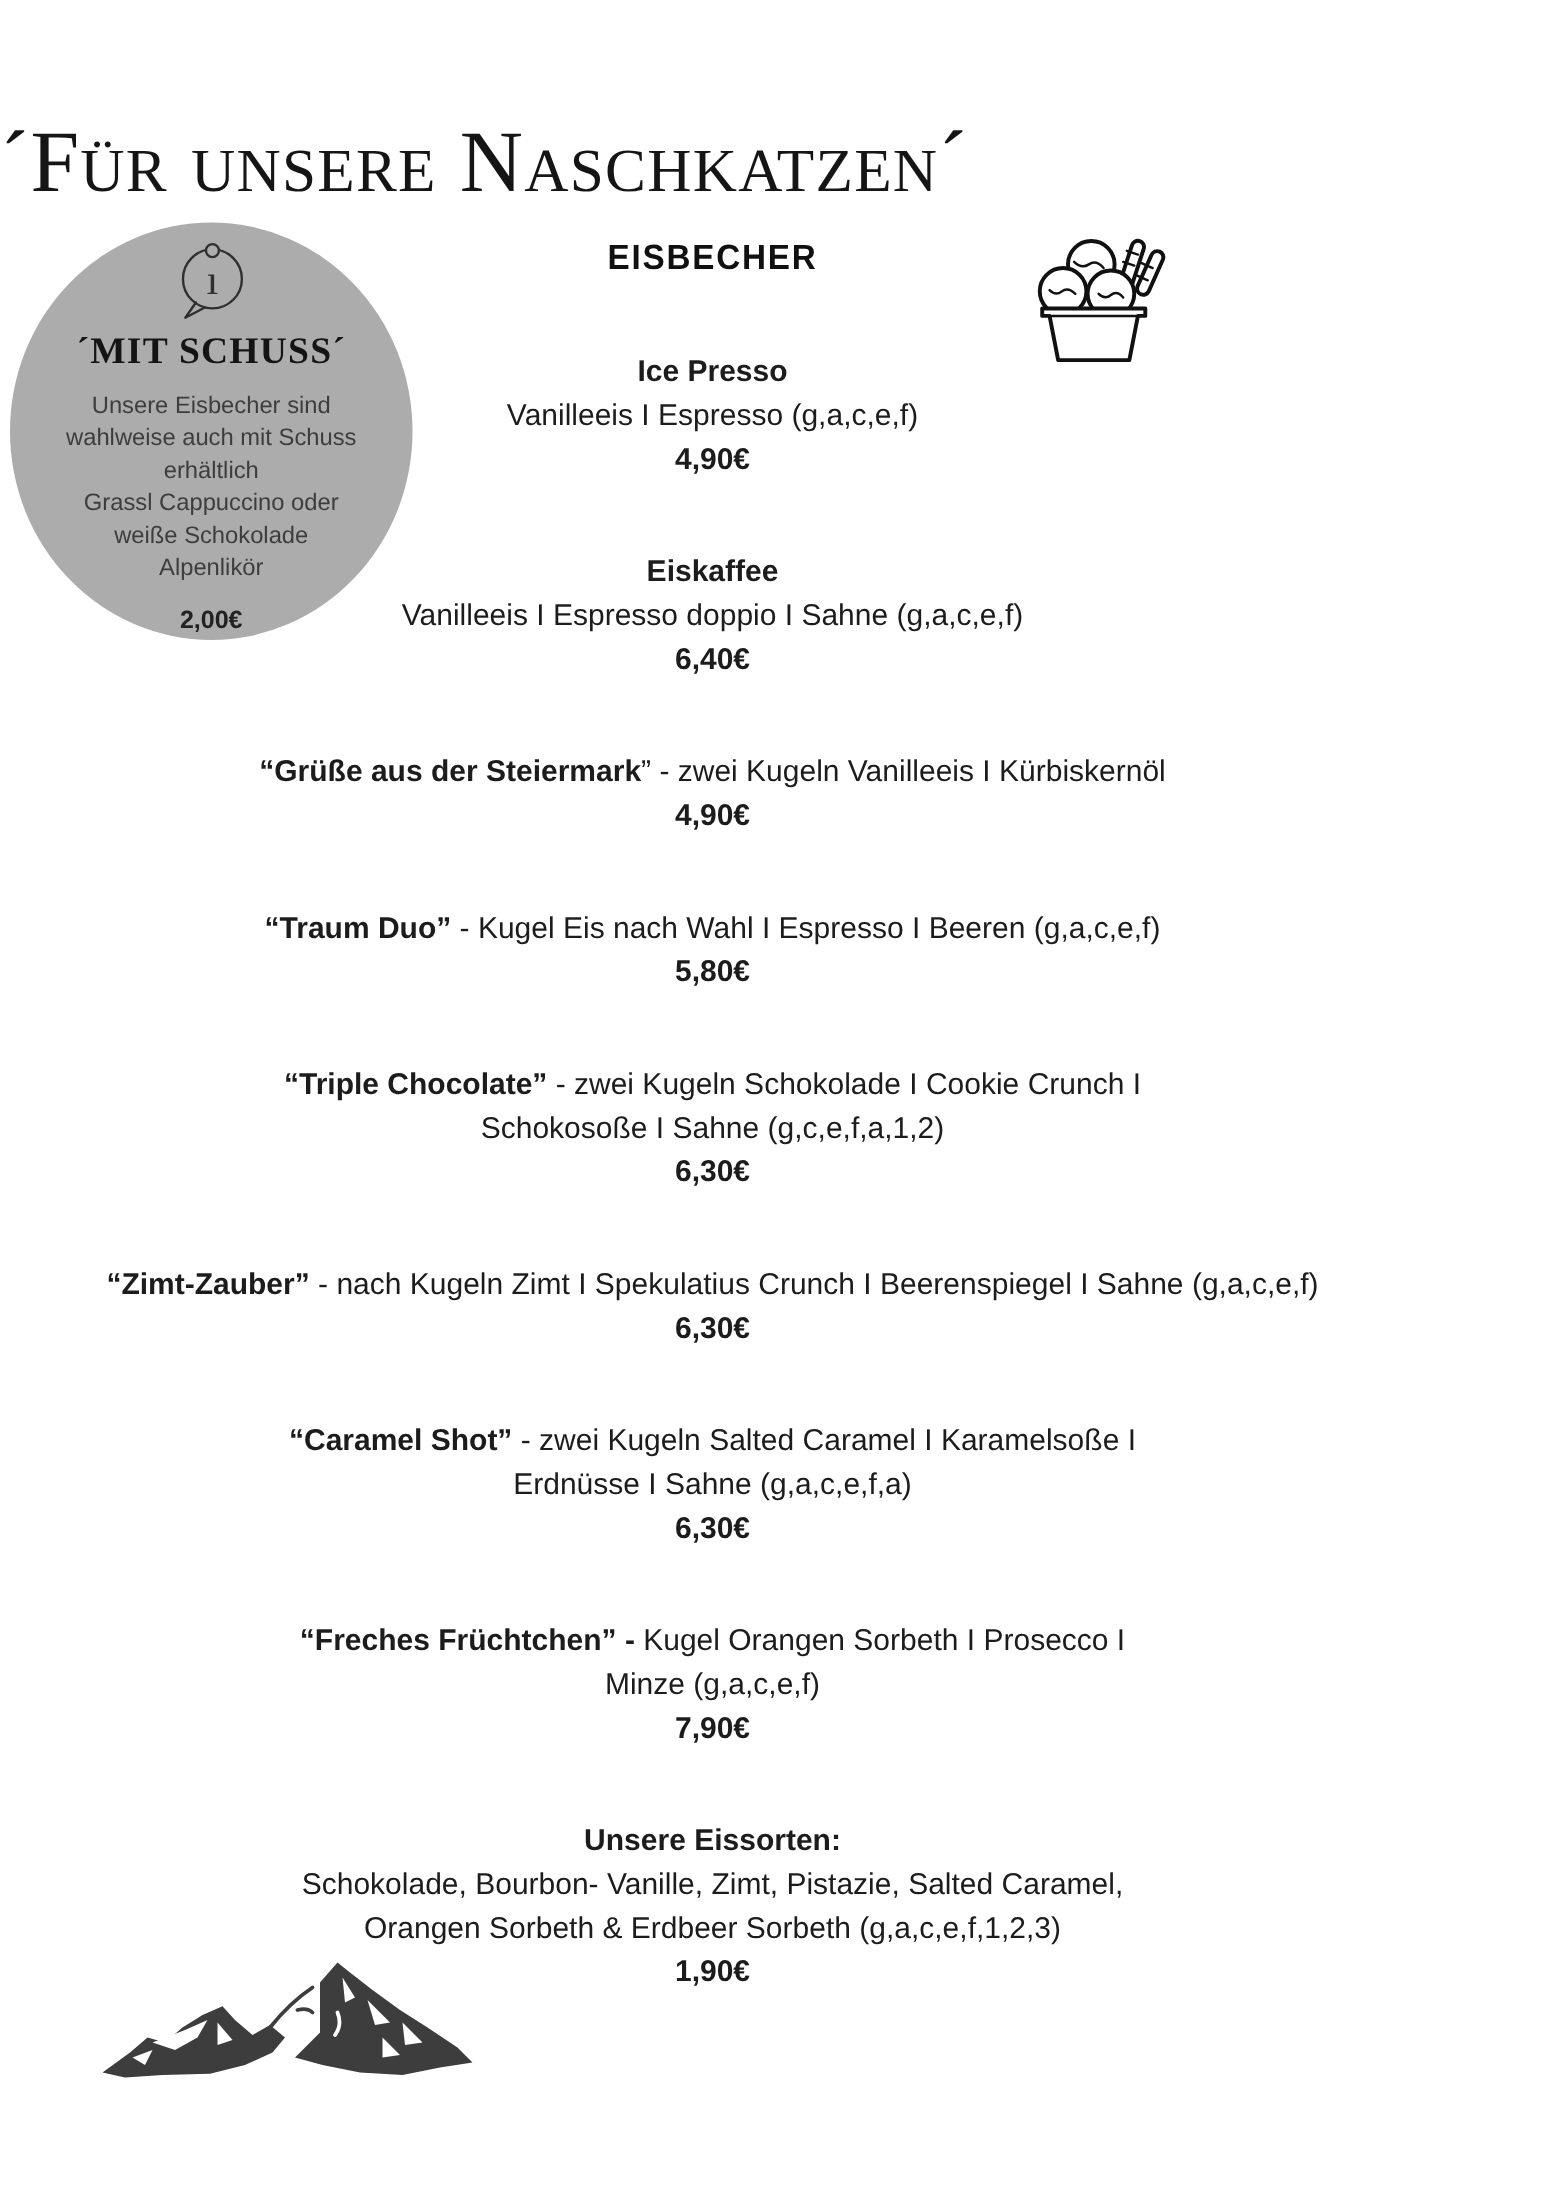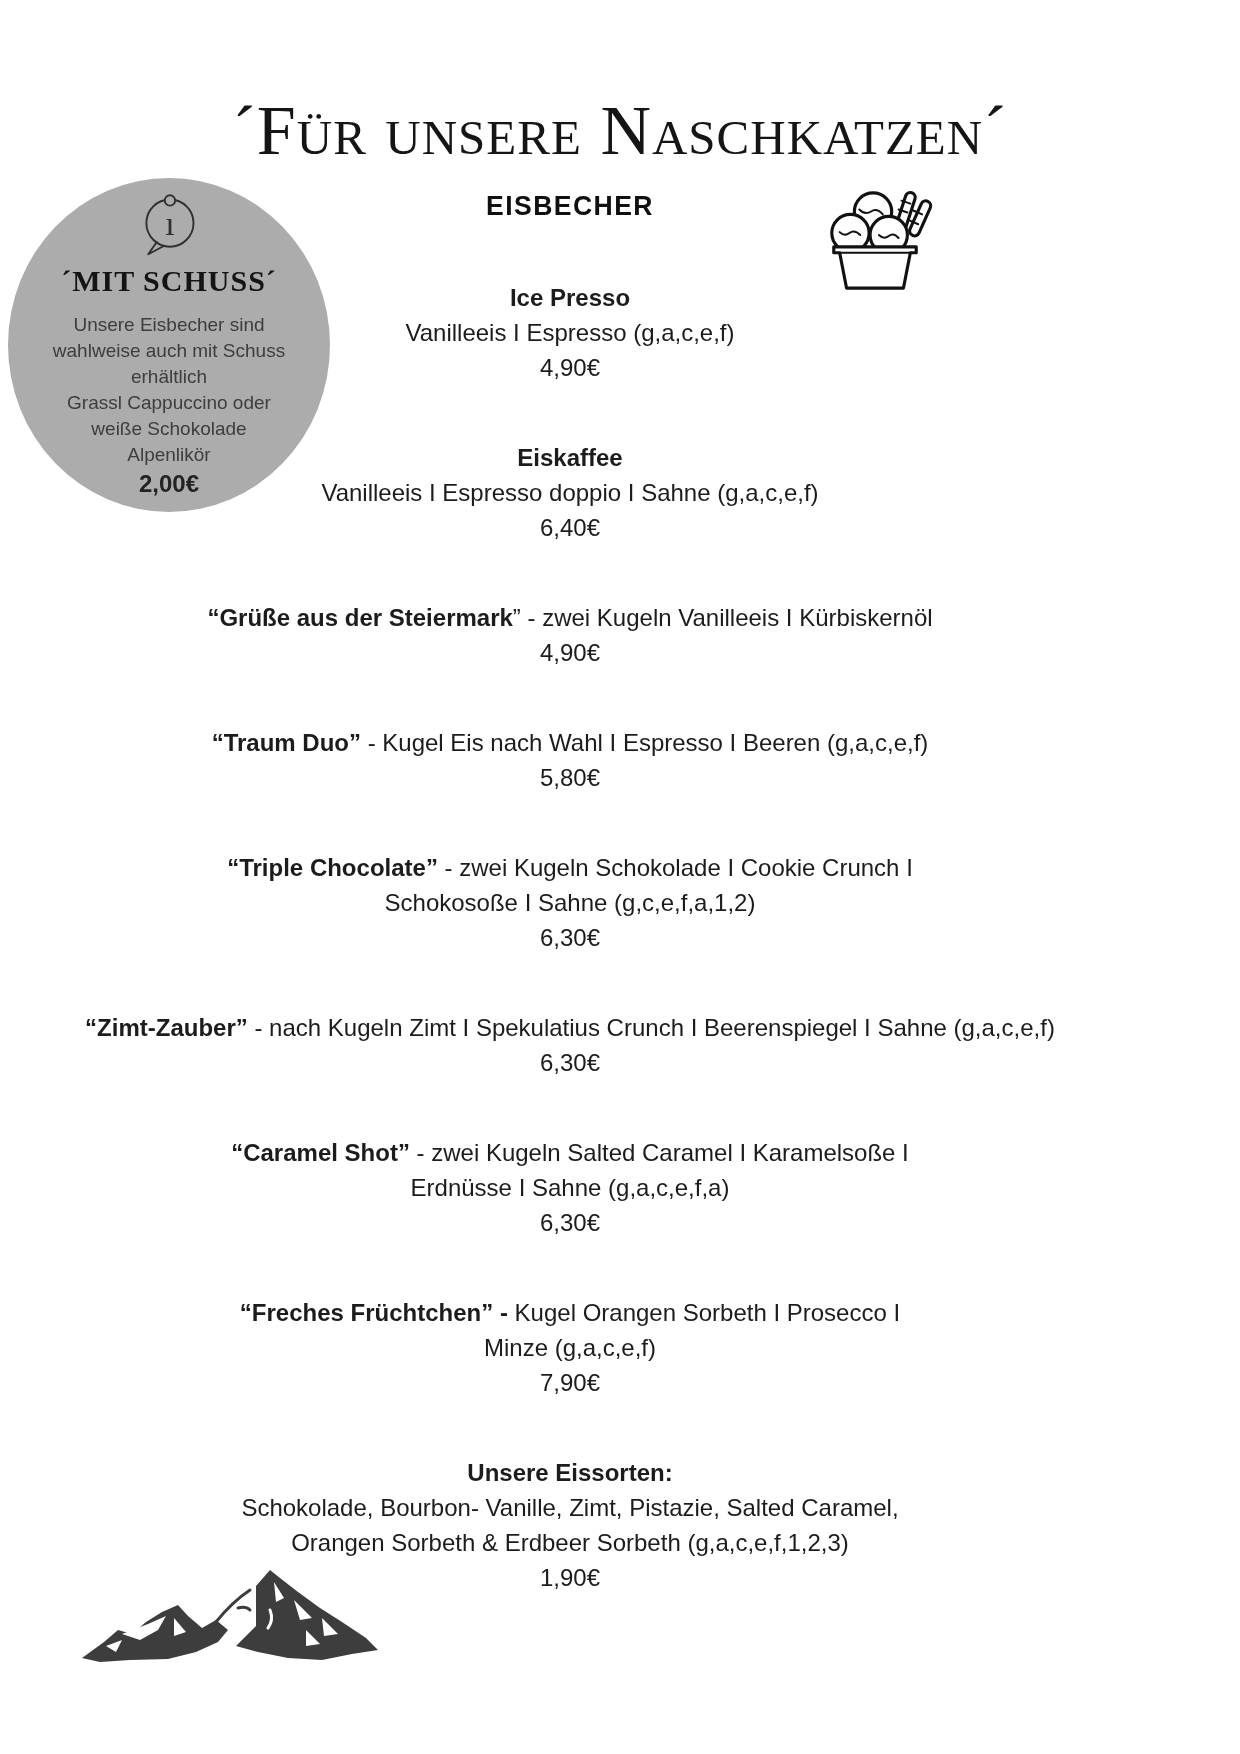--- a/index.html
+++ b/index.html
@@ -2,50 +2,50 @@
 <html><head>
 <meta charset="utf-8">
 <style>
   html,body{margin:0;padding:0;}
   body{
     width:1240px;height:1754px;position:relative;background:#ffffff;
     font-family:"Liberation Sans", sans-serif;color:#1c1c1c;overflow:hidden;
   }
   
   .page-title{
-    position:absolute;top:92px;left:0;width:1240px;text-align:center;
+    position:absolute;top:92px;left:0;width:1240px;
     font-family:"Liberation Serif", serif;font-variant:small-caps;
     font-size:70px;letter-spacing:1px;color:#151515;line-height:1.1;
   }
   
   .info-circle{
     position:absolute;left:8px;top:178px;width:322px;height:334px;border-radius:50%;
     background:#acacac;display:flex;flex-direction:column;align-items:center;
     text-align:center;padding-top:14px;box-sizing:border-box;
   }
   .info-circle .bubble-icon{width:66px;height:66px;margin-bottom:2px;}
   .info-heading{
     font-family:"Liberation Serif", serif;font-weight:bold;font-size:30px;
     letter-spacing:1px;color:#141414;margin:4px 0 14px 0;
   }
   .info-line{font-size:19px;line-height:26px;color:#3d3d3d;}
-  .info-price{font-size:24px;line-height:28px;color:#222222;font-weight:bold;margin-top:2px;}
+  .info-price{font-size:20px;line-height:28px;color:#222222;font-weight:bold;margin-top:14px;}
   
   .content{
     position:absolute;left:15px;top:190px;width:1110px;text-align:center;
   }
   .section-heading{
     font-weight:bold;font-size:28px;letter-spacing:1.5px;color:#101010;
     margin-bottom:58px;transform:scaleX(.95);
   }
   .menu-item{margin-bottom:55px;margin-top:15px;}
   .menu-item:last-child{}
   .item-line{font-size:24px;line-height:35px;color:#1c1c1c;}
   .item-line .b{font-weight:bold;}
-  .item-line.price{font-weight:normal;}
+  .item-line.price{font-weight:bold;}
   
   .sundae-icon{position:absolute;left:816px;top:184px;width:118px;height:108px;}
   .mountains{position:absolute;left:70px;top:1560px;width:320px;height:125px;}
 </style>
 </head>
 <body>
 
 <div class="page-title">´Für unsere Naschkatzen´</div>
 
 <div class="info-circle" style="background: rgb(172, 172, 172);">

